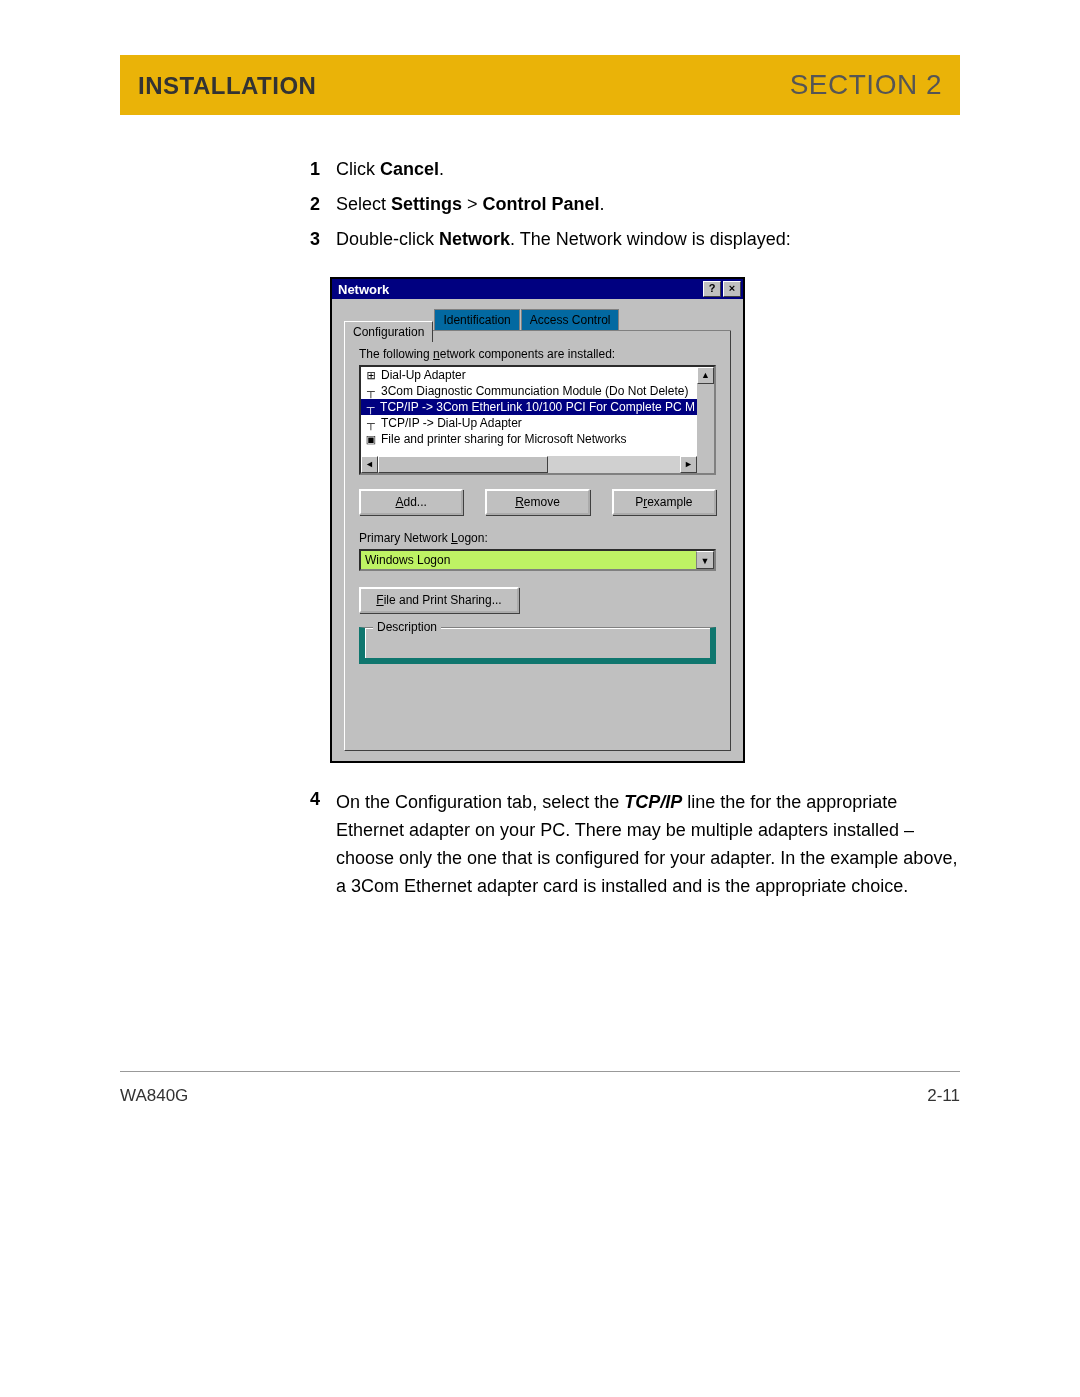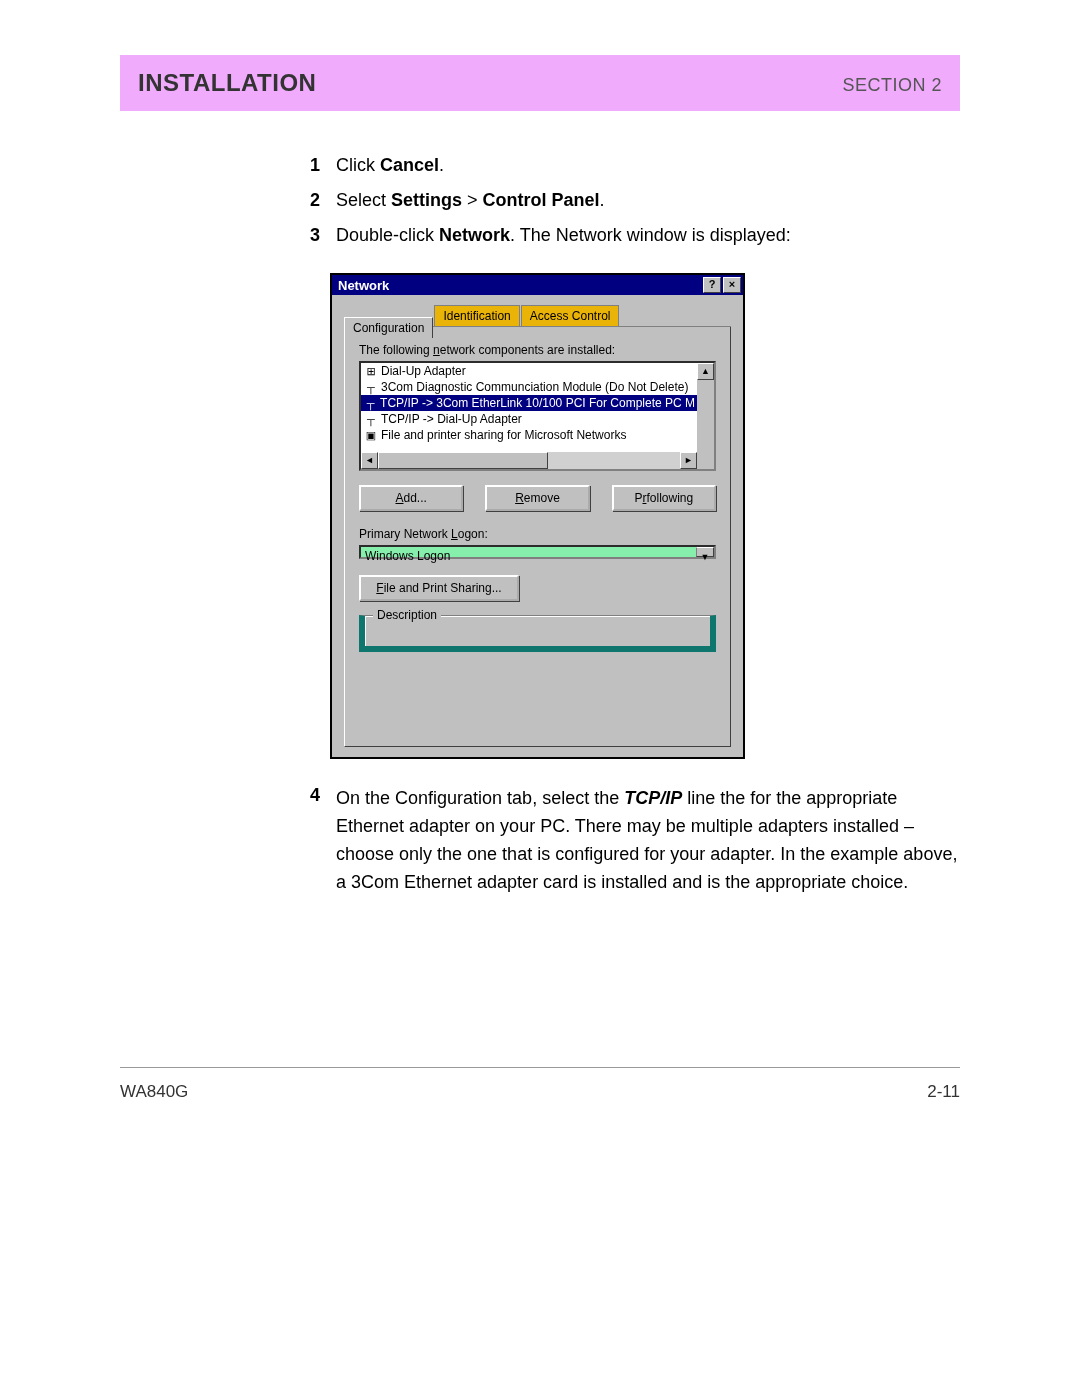--- a/index.html
+++ b/index.html
@@ -9,35 +9,35 @@
     font-family: Arial, Helvetica, sans-serif;
     background: #fff;
     width: 1080px;
   }
   .page {
     width: 1080px;
     padding: 55px 120px 50px 120px;
     position: relative;
   }
   .header-bar {
-    background: #f0abfc;
+    background: #eab308;
     padding: 14px 18px;
     margin-bottom: 40px;
     display: flex;
     justify-content: space-between;
     align-items: baseline;
   }
   .header-left {
     font-size: 24px;
     font-weight: bold;
     letter-spacing: 0.5px;
     color: #333;
   }
   .header-right {
-    font-size: 18px;
+    font-size: 28px;
     color: #555;
     letter-spacing: 0.5px;
     margin-left: 12px;
   }
   .content-indent {
     margin-left: 190px;
     margin-right: 0;
   }
   .subheading {
     color: #9ab900;
@@ -89,21 +89,21 @@
     font-weight: bold;
     color: #000;
     font-family: Arial;
   }
   .dlg-body { padding: 10px 12px 10px 12px; }
   .tabstrip { display: flex; border-bottom: 1px solid #808080; margin-bottom: 0; }
   .tab {
     padding: 3px 8px 3px 8px;
     border: 1px solid #808080;
     border-bottom: none;
-    background: #eab308;
+    background: #0369a1;
     position: relative;
     margin-right: 1px;
     font-size: 12px;
   }
   .tab.active {
     border-color: #fff #404040 #c0c0c0 #fff;
     background: #c0c0c0;
     top: 12px;
     z-index: 2;
   }
@@ -176,22 +176,22 @@
     background: #c0c0c0;
     border: 2px outset #fff;
     font-size: 12px;
     text-align: center;
     line-height: 22px;
     box-shadow: 1px 1px 0 #404040;
   }
   .dropdown {
     display: flex;
     border: 2px inset #808080;
-    background: #86efac;
-    height: 14px;
+    background: #bef264;
+    height: 22px;
     margin-bottom: 16px;
   }
   .dropdown-text { flex: 1; padding: 2px 4px; font-size: 12px; }
   .dropdown-btn {
     width: 18px; background: #c0c0c0;
     border-left: 1px solid #808080;
     text-align: center; line-height: 18px; font-size: 9px;
     border-top:1px solid #fff; border-right:1px solid #404040; border-bottom:1px solid #404040;
   }
   .fps-btn {
@@ -327,21 +327,21 @@
         </div>
 
         <div class="btn-row">
           <div class="win-btn">
             <span class="u">A</span><span>dd...</span>
           </div>
           <div class="win-btn">
             <span class="u">R</span><span>emove</span>
           </div>
           <div class="win-btn">
-            <span>P</span><span class="u">r</span><span>following</span>
+            <span>P</span><span class="u">r</span><span>example</span>
           </div>
         </div>
 
         <div class="panel-label">
           <span>Primary Network </span><span class="u">L</span><span>ogon:</span>
         </div>
         <div class="dropdown">
           <div class="dropdown-text">Windows Logon</div>
           <div class="dropdown-btn">▼</div>
         </div>

